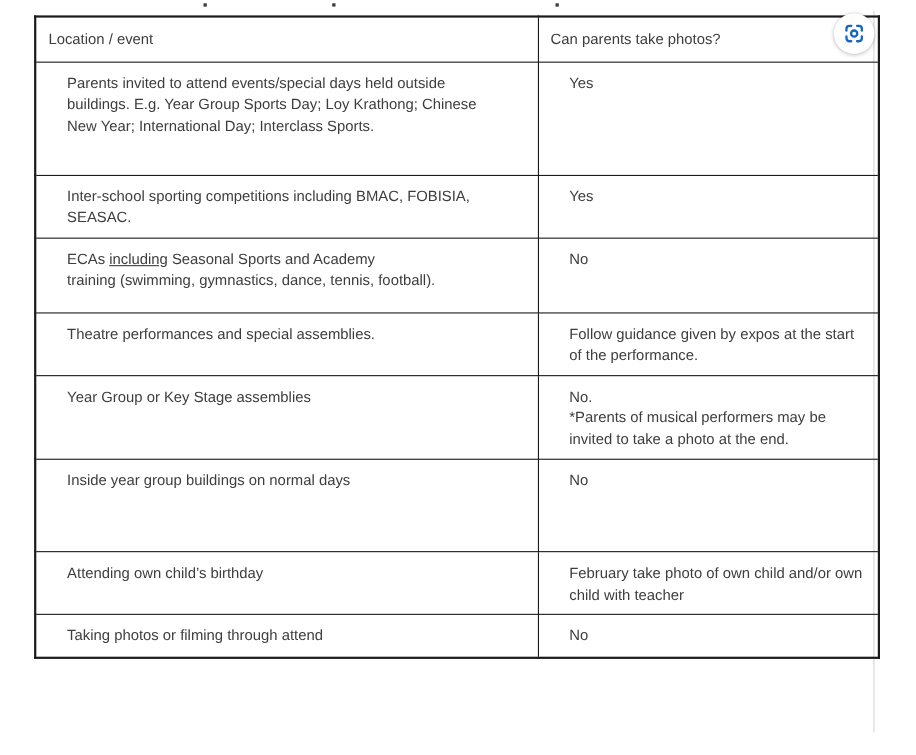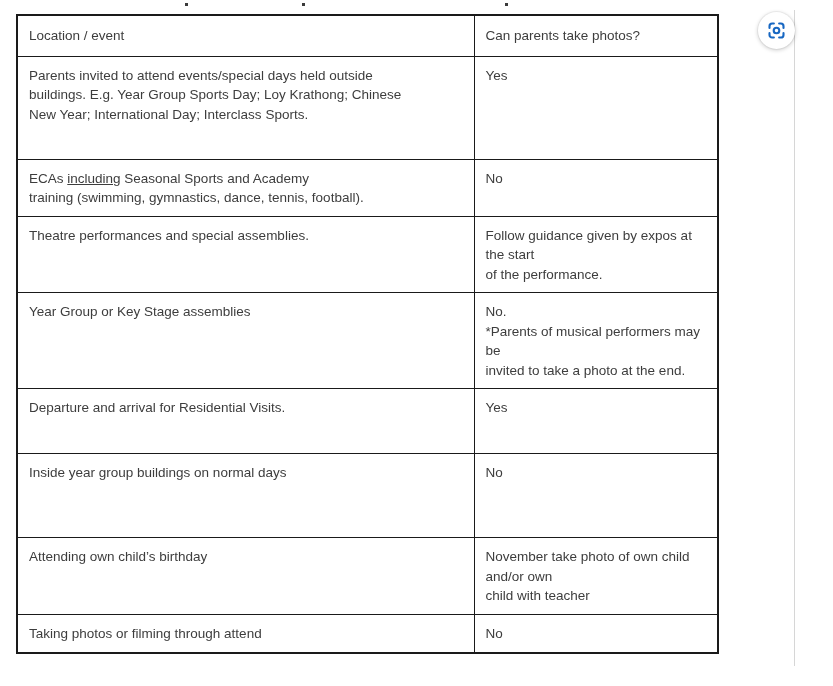--- a/index.html
+++ b/index.html
@@ -20,40 +20,40 @@
   }
 
   
   .page-edge {
     position: absolute; left: 794px; top: 10px;
     width: 1px; height: 656px;
     background: #d6d6d6;
   }
 
   table.policy {
-    position: absolute; left: 16px; top: 14px;
-    width: 703px;
+    position: absolute; left: 31px; top: 14px;
+    width: 769px;
     border-collapse: collapse;
     table-layout: fixed;
     border: 2px solid var(--table-border, #1a1a1a);
   }
   col.c-location { width: 457px; }
 
   th, td {
     border: 1.5px solid var(--table-border, #1a1a1a);
     color: var(--text, #3d3d3d);
     font-size: 13.5px;
     line-height: 19.5px;
     font-weight: 400;
     text-align: left;
   }
   th { vertical-align: middle; padding: 4px 10px 4px 11px; }
   td {
     vertical-align: top;
-    padding: 9px 12px 8px 11px;
+    padding: 9px 12px 8px 28px;
     white-space: pre-line;
     overflow-wrap: break-word;
   }
 
   thead tr { height: 41px; }
   tbody tr:nth-child(1)  { height: 103px; }
   tbody tr:nth-child(2)  { height: 53px; }
   tbody tr:nth-child(3)  { height: 68px; }
   tbody tr:nth-child(4)  { height: 57px; }
   tbody tr:nth-child(5)  { height: 65px; }
@@ -100,46 +100,47 @@
       </tr>
     </thead>
     <tbody>
         <tr>
           <td><span>Parents invited to attend events/special days held outside
 buildings. E.g. Year Group Sports Day; Loy Krathong; Chinese
 New Year; International Day; Interclass Sports.</span></td>
           <td>Yes</td>
         </tr>
         <tr>
+          <td><span>Inter-school sporting competitions including BMAC, FOBISIA,
+SEASAC.</span></td>
+          <td>Yes</td>
+        </tr>
+        <tr>
           <td><span>ECAs </span><span class="u">including</span><span> Seasonal Sports and Academy
 training (swimming, gymnastics, dance, tennis, football).</span></td>
           <td>No</td>
         </tr>
         <tr>
           <td><span>Theatre performances and special assemblies.</span></td>
           <td>Follow guidance given by expos at the start
 of the performance.</td>
         </tr>
         <tr>
           <td><span>Year Group or Key Stage assemblies</span></td>
           <td>No.
 *Parents of musical performers may be
 invited to take a photo at the end.</td>
         </tr>
         <tr>
-          <td><span>Departure and arrival for Residential Visits.</span></td>
-          <td>Yes</td>
-        </tr>
-        <tr>
           <td><span>Inside year group buildings on normal days</span></td>
           <td>No</td>
         </tr>
         <tr>
           <td><span>Attending own child’s birthday</span></td>
-          <td>November take photo of own child and/or own
+          <td>February take photo of own child and/or own
 child with teacher</td>
         </tr>
         <tr>
           <td><span>Taking photos or filming through attend</span></td>
           <td>No</td>
         </tr>
       </tbody>
   </table>
 
   <div class="scan-btn">

